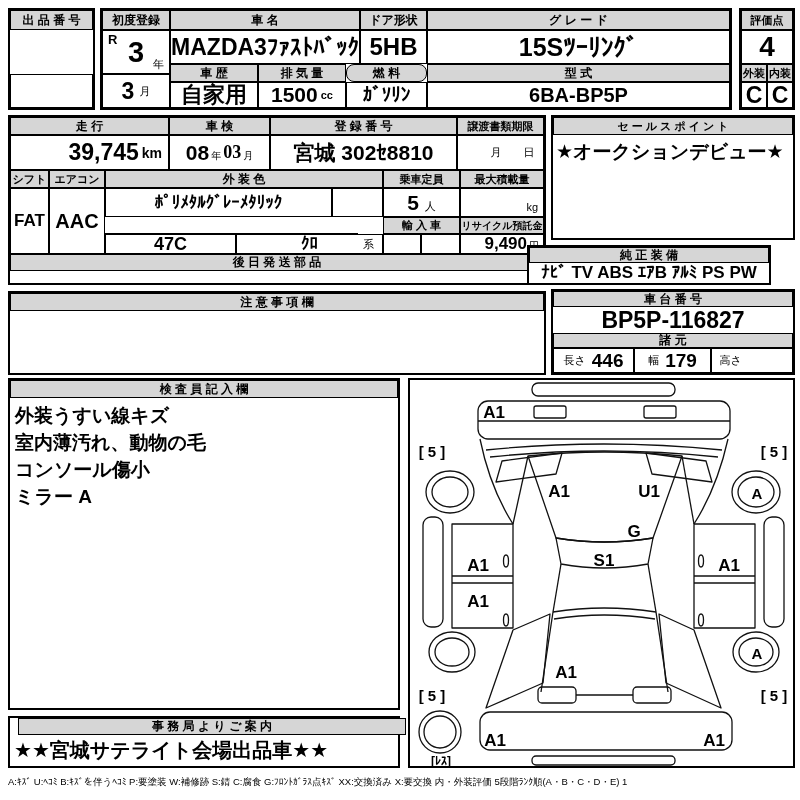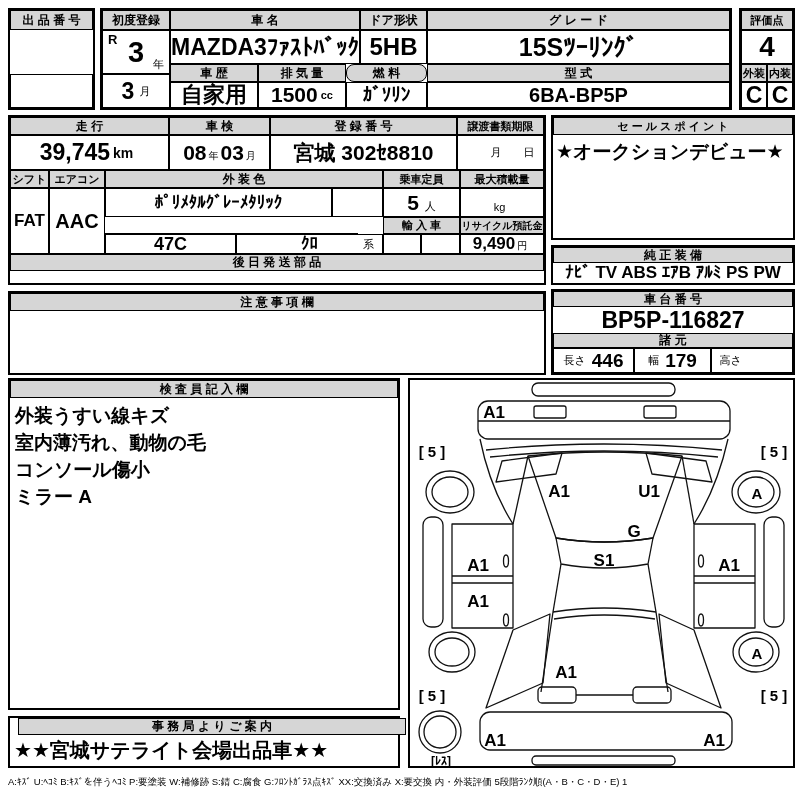--- a/index.html
+++ b/index.html
@@ -5,21 +5,21 @@
   html,body{margin:0;padding:0;background:#fff;}
   .canvas{position:relative;width:800px;height:800px;background:#fff;overflow:hidden;
           font-family:"Liberation Sans","DejaVu Sans",sans-serif;color:#000;}
   .box{position:absolute;box-sizing:border-box;border:2px solid #000;background:#fff;}
   .cell,.hdr{position:absolute;box-sizing:border-box;display:flex;align-items:center;justify-content:center;overflow:hidden;white-space:nowrap;}
   .cell{border:1px solid #000;background:#fff;}
   .hdr{border:1px solid #000;background:#d6d6d6;font-size:12px;font-weight:bold;}
   .hdr.sm{font-size:11px;}
   .b{font-weight:bold;}
   .left{justify-content:flex-start;}
-  .right{justify-content:center;}
+  .right{justify-content:flex-end;}
   .unit{font-size:11px;font-weight:bold;margin-left:3px;}
   .noborder{border:none;}
   .lines div{line-height:27px;}
   svg text{font-family:"Liberation Sans","DejaVu Sans",sans-serif;font-weight:bold;fill:#000;}
   .ftr{position:absolute;font-size:9.5px;color:#000;white-space:nowrap;}
 </style>
 </head>
 <body>
 
 <div class="canvas">
@@ -78,21 +78,21 @@
     <div class="hdr" style="left:260px;top:0;width:187px;height:18px;">登 録 番 号</div>
     <div class="hdr sm" style="left:447px;top:0;width:87px;height:18px;letter-spacing:0;">譲渡書類期限</div>
 
     <div class="cell right" style="left:0;top:18px;width:159px;height:35px;padding-right:6px;">
       <span class="b" style="font-size:23px;">39,745</span>
       <span class="unit" style="font-size:14px;">km</span>
     </div>
     <div class="cell" style="left:159px;top:18px;width:101px;height:35px;">
       <span class="b" style="font-size:21px;">08</span>
       <span style="font-size:10px;margin:6px 2px 0 2px;">年</span>
-      <span class="b" style="font-size:21px;">03</span>
+      <span class="b" style="font-size:18px;font-family:Liberation Serif, serif;">03</span>
       <span style="font-size:10px;margin:6px 0 0 2px;">月</span>
     </div>
     <div class="cell b" style="left:260px;top:18px;width:187px;height:35px;font-size:21px;">宮城 302ｾ8810</div>
     <div class="cell" style="left:447px;top:18px;width:87px;height:35px;font-size:11px;padding-left:24px;">月　　日</div>
 
     <div class="hdr sm" style="left:0;top:53px;width:39px;height:18px;">シフト</div>
     <div class="hdr sm" style="left:39px;top:53px;width:56px;height:18px;">エアコン</div>
     <div class="hdr" style="left:95px;top:53px;width:278px;height:18px;">外 装 色</div>
     <div class="hdr sm" style="left:373px;top:53px;width:77px;height:18px;">乗車定員</div>
     <div class="hdr sm" style="left:450px;top:53px;width:84px;height:18px;">最大積載量</div>
@@ -127,21 +127,21 @@
     </div>
 
     <div class="hdr" style="left:0;top:137px;width:534px;height:17px;">後 日 発 送 部 品</div>
   </div>
 
   <div class="box" style="left:551px;top:115px;width:244px;height:125px;">
     <div class="hdr sm" style="left:0;top:0;width:240px;height:18px;">セ ー ル ス ポ イ ン ト</div>
     <div class="cell left noborder" style="left:0;top:18px;width:240px;height:30px;padding-left:3px;font-size:19px;font-weight:bold;align-items:flex-start;padding-top:4px;">★オークションデビュー★</div>
   </div>
 
-  <div class="box" style="left:551px;top:245px;width:244px;height:40px;">
+  <div class="box" style="left:527px;top:245px;width:244px;height:40px;">
     <div class="hdr" style="left:0;top:0;width:240px;height:16px;">純 正 装 備</div>
     <div class="cell b noborder" style="left:0;top:16px;width:240px;height:20px;font-size:17px;">ﾅﾋﾞ TV ABS ｴｱB ｱﾙﾐ PS PW</div>
   </div>
 
   <div class="box" style="left:8px;top:291px;width:538px;height:84px;">
     <div class="hdr" style="left:0;top:0;width:534px;height:18px;">注 意 事 項 欄</div>
   </div>
 
   <div class="box" style="left:551px;top:289px;width:244px;height:86px;">
     <div class="hdr" style="left:0;top:0;width:240px;height:16px;">車 台 番 号</div>

